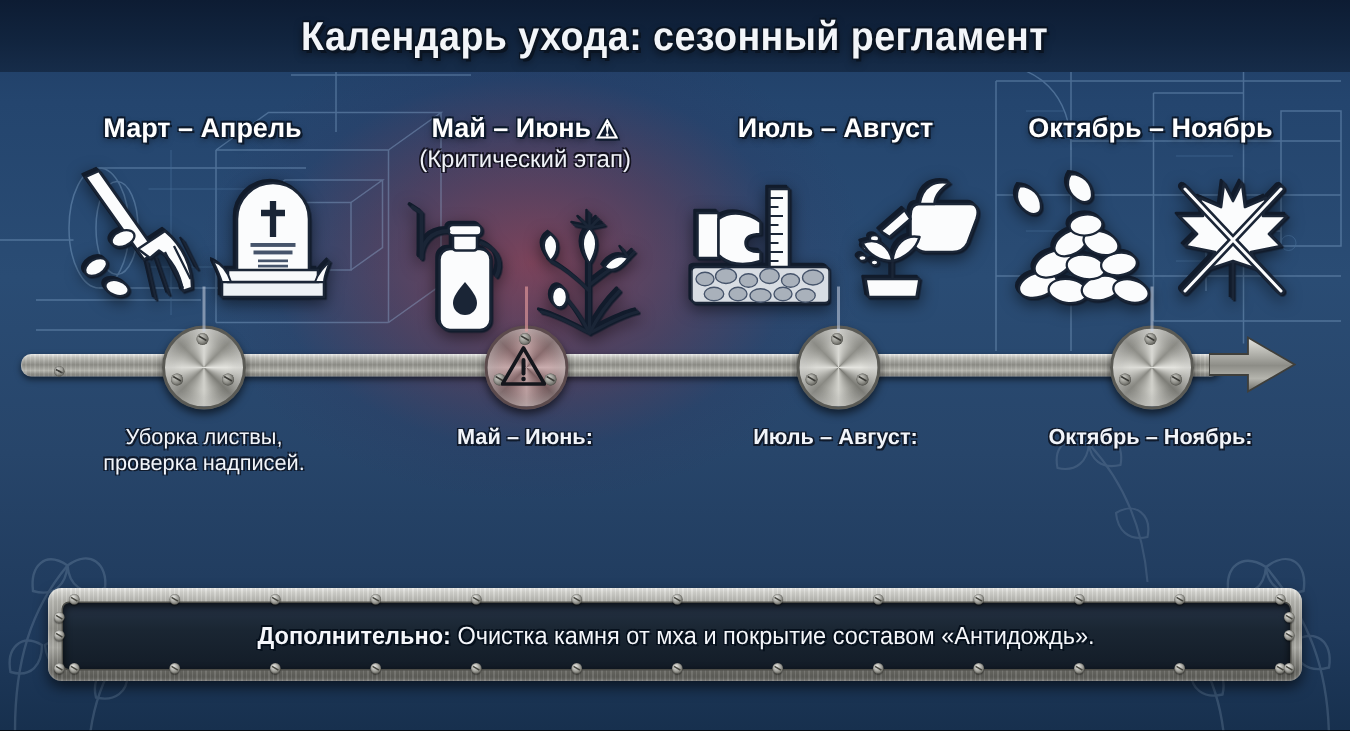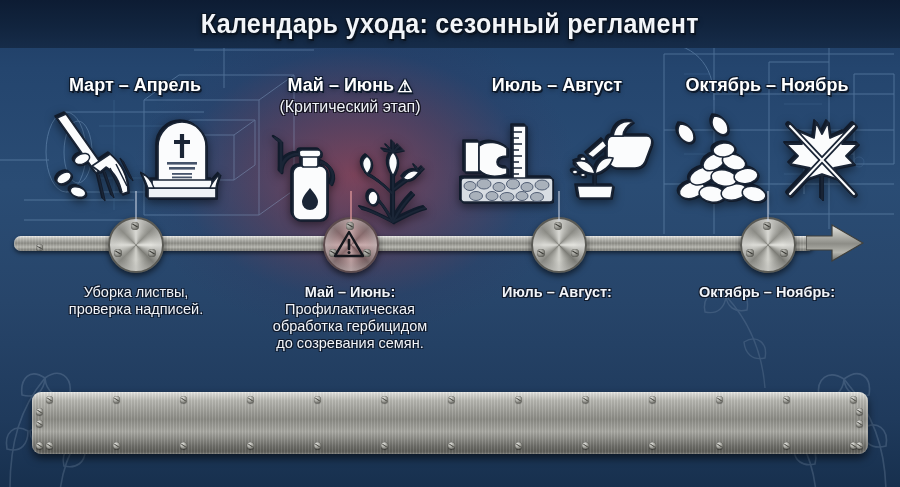--- a/index.html
+++ b/index.html
@@ -439,30 +439,34 @@
       <span class="scr s3"></span>
     </div>
   </div>
 
   <div class="cap p0">
     <b></b>
     <span>Уборка листвы,<br>проверка надписей.</span>
   </div>
   <div class="cap p1">
     <b>Май – Июнь:</b>
-    <span>Профилактическая<br>обработка гербицидом<br>до созревания семян.</span>
   </div>
   <div class="cap p2">
     <b>Июль – Август:</b>
   </div>
   <div class="cap p3">
     <b>Октябрь – Ноябрь:</b>
   </div>
 
   <div id="plate">
+    <div id="plate-inner">
+      <div id="plate-text">
+        <b>Дополнительно:</b><span> Очистка камня от мха и покрытие составом «Антидождь».</span>
+      </div>
+    </div>
   <span class="rivet" style="left: 14px; top: 4px;"></span>
       <span class="rivet" style="left: 14px; top: 50px;"></span>
       <span class="rivet" style="left: 81px; top: 4px;"></span>
       <span class="rivet" style="left: 81px; top: 50px;"></span>
       <span class="rivet" style="left: 148px; top: 4px;"></span>
       <span class="rivet" style="left: 148px; top: 50px;"></span>
       <span class="rivet" style="left: 215px; top: 4px;"></span>
       <span class="rivet" style="left: 215px; top: 50px;"></span>
       <span class="rivet" style="left: 282px; top: 4px;"></span>
       <span class="rivet" style="left: 282px; top: 50px;"></span>

